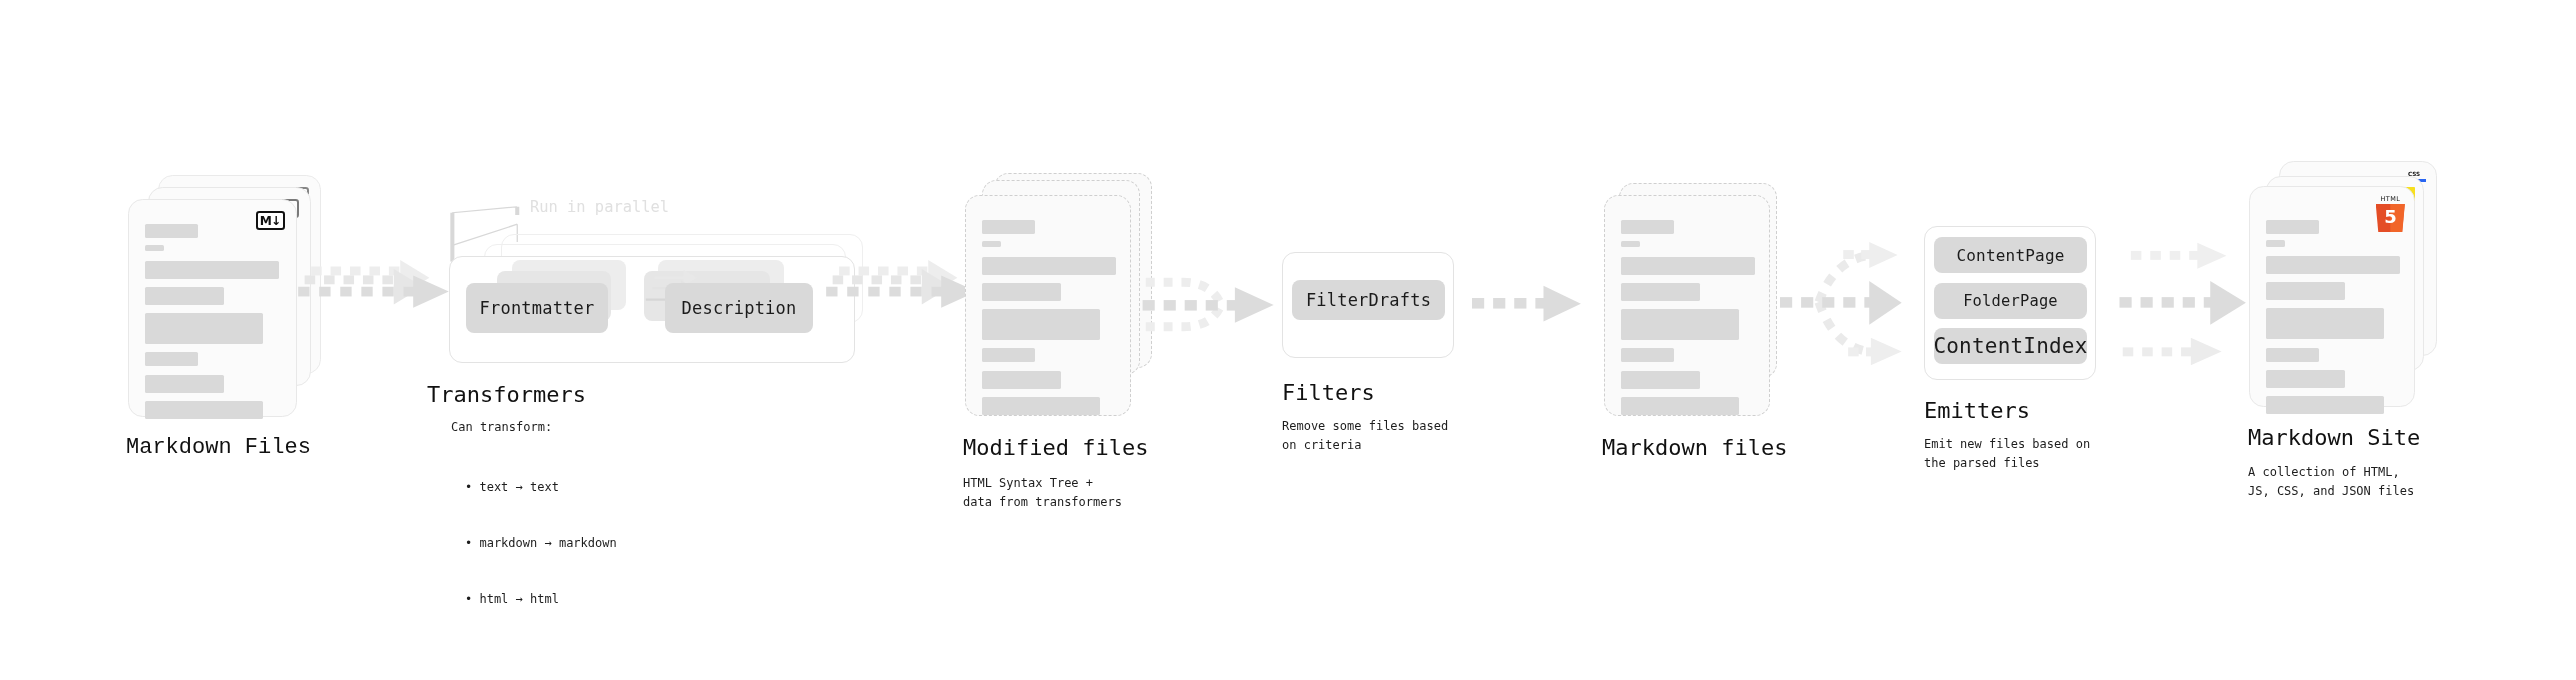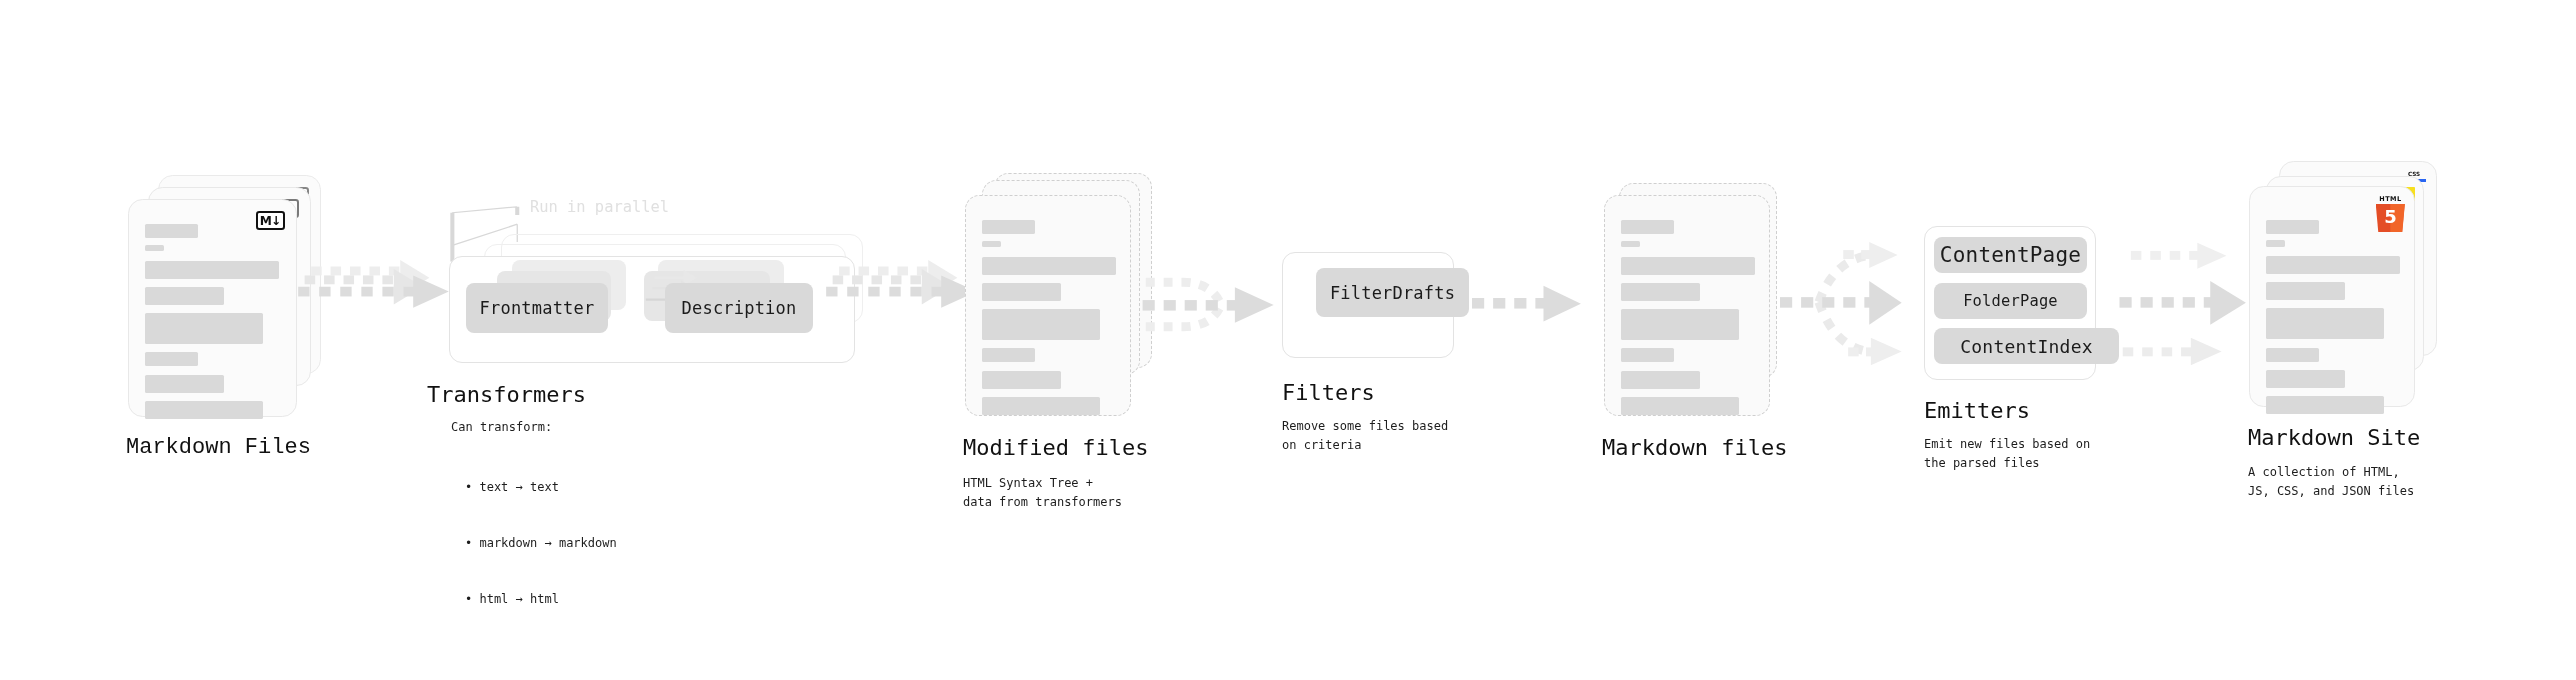--- a/index.html
+++ b/index.html
@@ -43,21 +43,21 @@
   }
   .md-badge-ghost{opacity:.55;}
 
   
   .h5{
     position:absolute;right:8.1px;top:8.1px;width:31px;height:37px;
   }
   .h5 .h5txt{
     position:absolute;top:0;left:0;width:31px;text-align:center;
     font-family:"DejaVu Sans","Liberation Sans",sans-serif;
-    font-weight:bold;font-size:6.5px;color:#111;letter-spacing:0.4px;
+    font-weight:normal;font-size:6.5px;color:#111;letter-spacing:0.4px;
   }
   .h5 .shield{
     position:absolute;top:9px;left:0.8px;width:29px;height:28.4px;
     background:#e44d26;
     clip-path:polygon(0% 0%,100% 0%,91% 100%,50% 112%,9% 100%);
   }
   .h5 .shield-in{
     position:absolute;top:9px;left:15.4px;width:14.6px;height:28.4px;
     background:#f16529;
     clip-path:polygon(0% 0%,100% 0%,82% 100%,0% 112%);
@@ -285,21 +285,21 @@
         <rect x="34" y="52" width="15" height="13"></rect>
       <rect x="60" y="52" width="15" height="13"></rect>
         <rect x="86" y="52" width="15" height="13"></rect>
       <rect x="112" y="52" width="15" height="13"></rect>
       <polygon points="122,36 170,58 122,80"></polygon>
     </g>
   </svg>
 
   <div class="abs">
     <div class="groupbox" style="left:1282px;top:252px;width:172px;height:106px;"></div>
-    <div class="chip" style="left:1292px;top:268px;width:153px;height:49px;margin-left:24px;">FilterDrafts</div>
+    <div class="chip" style="left:1292px;top:280px;width:153px;height:40px;">FilterDrafts</div>
 
     <div class="title" style="left:1282px;top:380px;">Filters</div>
     <div class="sub" style="left:1282px;top:417px;">Remove some files based
 on criteria</div>
   </div>
 
   <svg class="arrow" style="left:1472px;top:280px;" width="130" height="49" viewBox="0 0 160 60">
     <g fill="#dcdcdc">
       <rect x="0" y="22" width="15" height="13"></rect>
         <rect x="26" y="22" width="15" height="13"></rect>
@@ -347,23 +347,23 @@
         <rect x="26" y="84" width="15" height="13"></rect>
       <rect x="52" y="84" width="15" height="13"></rect>
         <rect x="78" y="84" width="15" height="13"></rect>
       <rect x="104" y="84" width="15" height="13"></rect>
       <polygon points="110,64 150,91 110,118"></polygon>
     </g>
   </svg>
 
   <div class="abs">
     <div class="groupbox" style="left:1924px;top:226px;width:172px;height:154px;"></div>
-    <div class="chip" style="left:1934px;top:237px;width:153px;height:36px;font-size:21px;">ContentPage</div>
+    <div class="chip" style="left:1934px;top:237px;width:153px;height:36px;font-size:16px;">ContentPage</div>
     <div class="chip" style="left:1934px;top:283px;width:153px;height:36px;font-size:15.4px;">FolderPage</div>
-    <div class="chip" style="left:1934px;top:328px;width:185px;height:36px;font-size:18px;">ContentIndex</div>
+    <div class="chip" style="left:1934px;top:328px;width:153px;height:36px;font-size:21px;">ContentIndex</div>
 
     <div class="title" style="left:1924px;top:398px;">Emitters</div>
     <div class="sub" style="left:1924px;top:435px;">Emit new files based on
 the parsed files</div>
   </div>
 
   <svg class="arrow" style="left:2113px;top:229px;" width="154" height="146" viewBox="0 0 190 180">
     <g fill="#efefef">
       <rect x="22" y="27" width="13" height="11"></rect>
         <rect x="46" y="27" width="13" height="11"></rect>

